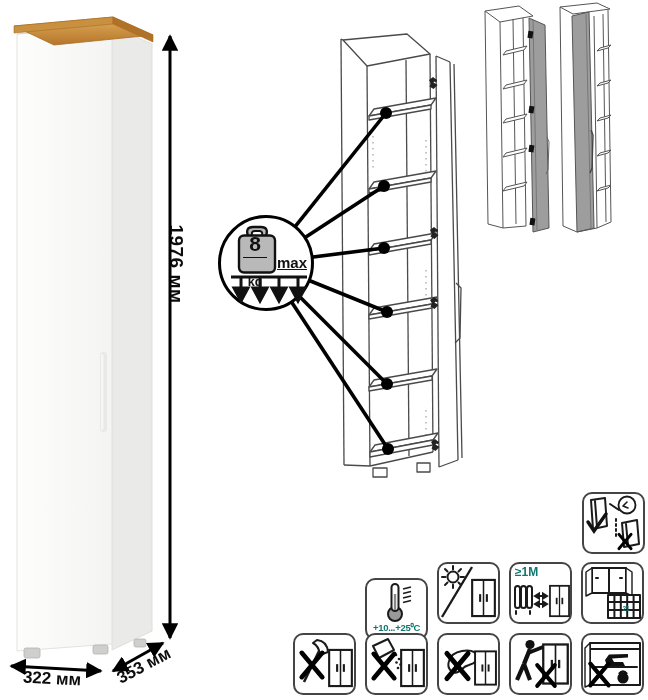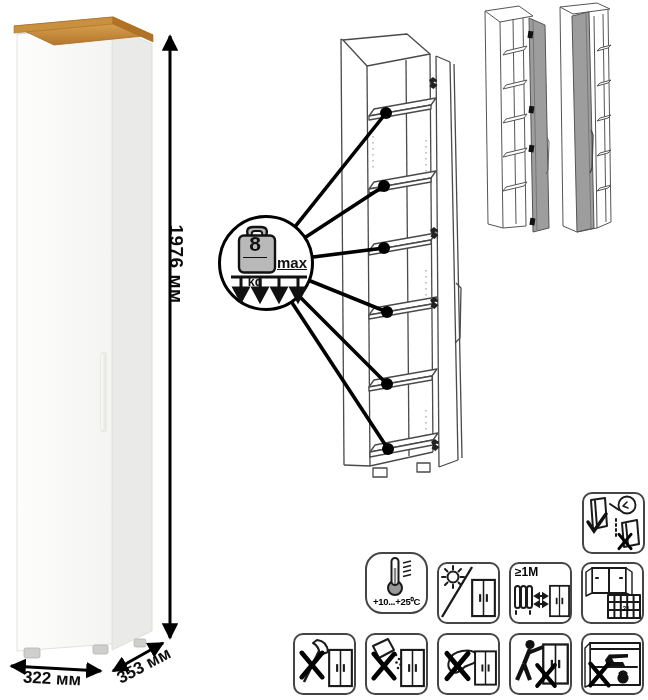--- a/index.html
+++ b/index.html
@@ -11,21 +11,21 @@
   
   #callout{position:absolute;left:218px;top:215px;width:96px;height:96px;background:#fff;
            border:3.5px solid #000;border-radius:50%;box-sizing:border-box;}
   #callout .max{position:absolute;left:56px;top:36px;font-weight:700;font-size:15px;text-decoration:underline;}
   #callout .wval{position:absolute;left:14px;top:16px;width:40px;text-align:center;font-weight:700;font-size:21px;line-height:20px;}
   #callout .wunit{position:absolute;left:14px;top:37px;width:40px;text-align:center;font-weight:700;font-size:12.5px;margin-top:20px;}
   
   .icon-box{position:absolute;width:63px;height:62px;background:#fff;border:2.5px solid #454545;
             border-radius:10px;box-sizing:border-box;}
   .icon-box svg{position:absolute;left:0;top:0;}
-  .icon-label{position:absolute;left:0;bottom:3px;width:100%;text-align:center;font-weight:700;font-size:12.5px;color:#000000;}
+  .icon-label{position:absolute;left:0;bottom:3px;width:100%;text-align:center;font-weight:700;font-size:12.5px;color:#0f766e;}
   .icon-label.temp{font-size:9.5px;letter-spacing:-0.3px;bottom:4px;}
   .icon-label.dist{left:4px;top:1px;bottom:auto;width:auto;text-align:left;font-size:12px;}
   .icon-label.cal{left:36px;top:41px;bottom:auto;width:14px;font-size:6.5px;text-align:center;}
   .ln{stroke:#4a4a4a;stroke-width:1.3;fill:none;stroke-linejoin:round;}
   .lnw{stroke:#4a4a4a;stroke-width:1.3;fill:#fff;stroke-linejoin:round;}
   .mini{stroke:#555;stroke-width:1;fill:none;stroke-linejoin:round;}
   .miniw{stroke:#555;stroke-width:1;fill:#fff;stroke-linejoin:round;}
   .minig{stroke:#555;stroke-width:1;fill:#9d9d9d;stroke-linejoin:round;}
   .ic{stroke:#1a1a1a;stroke-width:2;fill:none;stroke-linecap:round;stroke-linejoin:round;}
   .icf{stroke:#1a1a1a;stroke-width:2;fill:#fff;stroke-linecap:round;stroke-linejoin:round;}
@@ -262,21 +262,21 @@
       <g class="ic" stroke-width="1.6">
         <line x1="32" y1="25" x2="32" y2="43" stroke-dasharray="2,3"></line>
         <polygon points="38,29 53,26 55,50 40,53" fill="#fff"></polygon>
         <line x1="42" y1="30" x2="44" y2="51"></line>
       </g>
       <use href="#sym-x" x="30" y="38" width="22" height="19"></use>
     </svg>
   </div>
 
 
-  <div class="icon-box" style="left:365px;top:552px;border-radius:17px;">
+  <div class="icon-box" style="left:365px;top:578px;">
     <svg width="58" height="44" viewBox="0 0 58 44">
       <circle cx="28" cy="34" r="7" fill="#999" stroke="#1a1a1a" stroke-width="2"></circle>
       <rect x="24.5" y="4" width="7" height="27" rx="3.5" class="icf"></rect>
       <rect x="26.8" y="14" width="2.4" height="16" fill="#888"></rect>
       <g stroke="#1a1a1a" stroke-width="1.5">
         <line x1="36" y1="9" x2="44" y2="7"></line>
           <line x1="36" y1="13.5" x2="44" y2="11.5"></line>
         <line x1="36" y1="18" x2="44" y2="16"></line>
           <line x1="36" y1="22.5" x2="44" y2="20.5"></line>
       </g>

